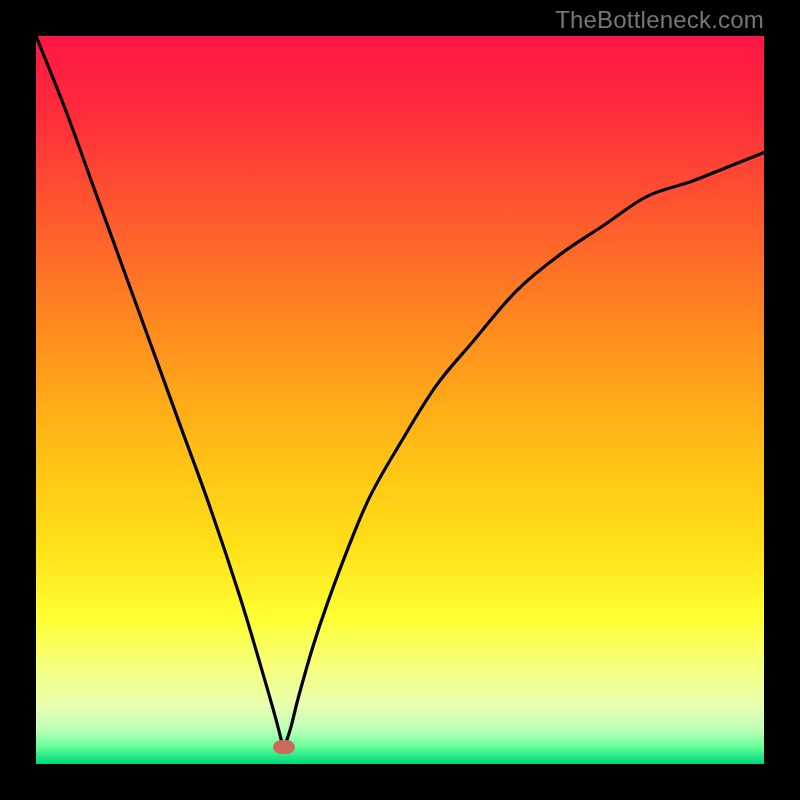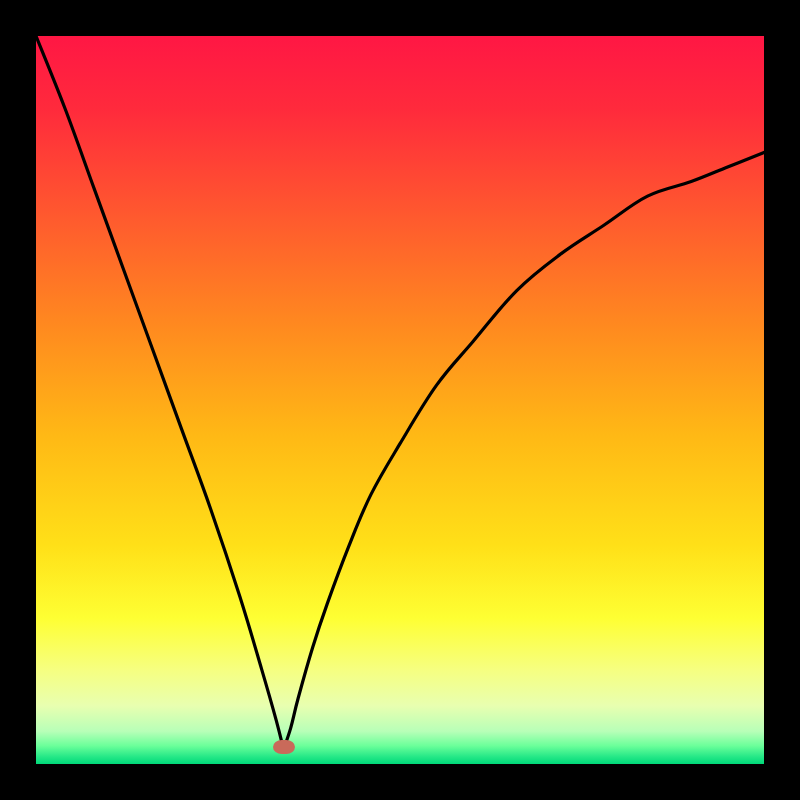--- a/index.html
+++ b/index.html
@@ -50,20 +50,21 @@
     font-weight: 500;
     letter-spacing: 0.2px;
     user-select: none;
   }
 </style>
 </head>
 <body>
 
 <div class="frame">
 
+  <div class="watermark">TheBottleneck.com</div>
 
   <div class="plot-area">
 
     <svg class="gradient" viewBox="0 0 728 728" preserveAspectRatio="none">
       <defs>
         <linearGradient id="bg-grad" x1="0" y1="0" x2="0" y2="1">
             <stop offset="0%" stop-color="#ff1744"></stop>
             <stop offset="10%" stop-color="#ff2a3c"></stop>
             <stop offset="25%" stop-color="#ff5a2e"></stop>
             <stop offset="40%" stop-color="#ff8a1f"></stop>

